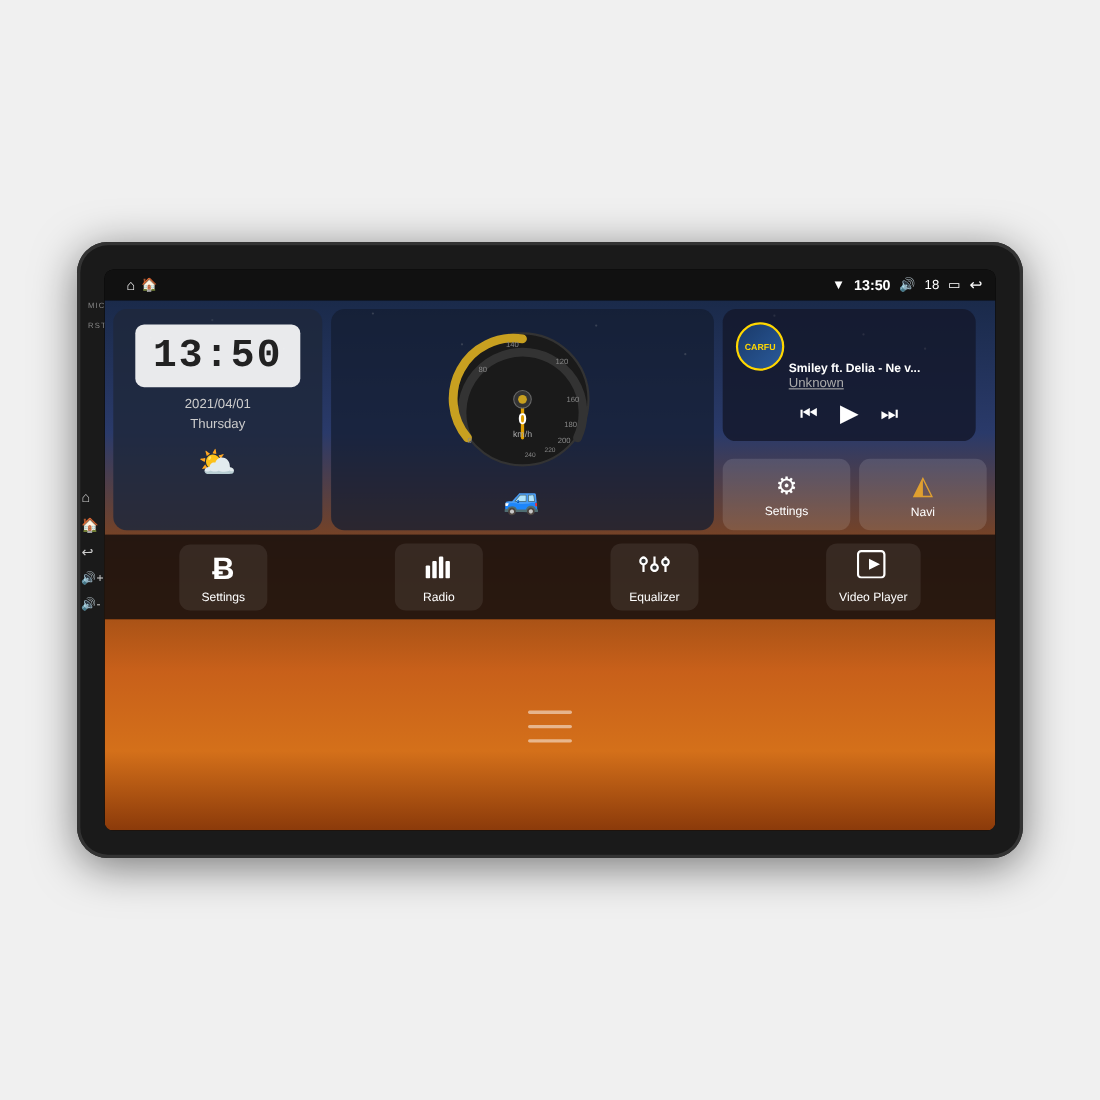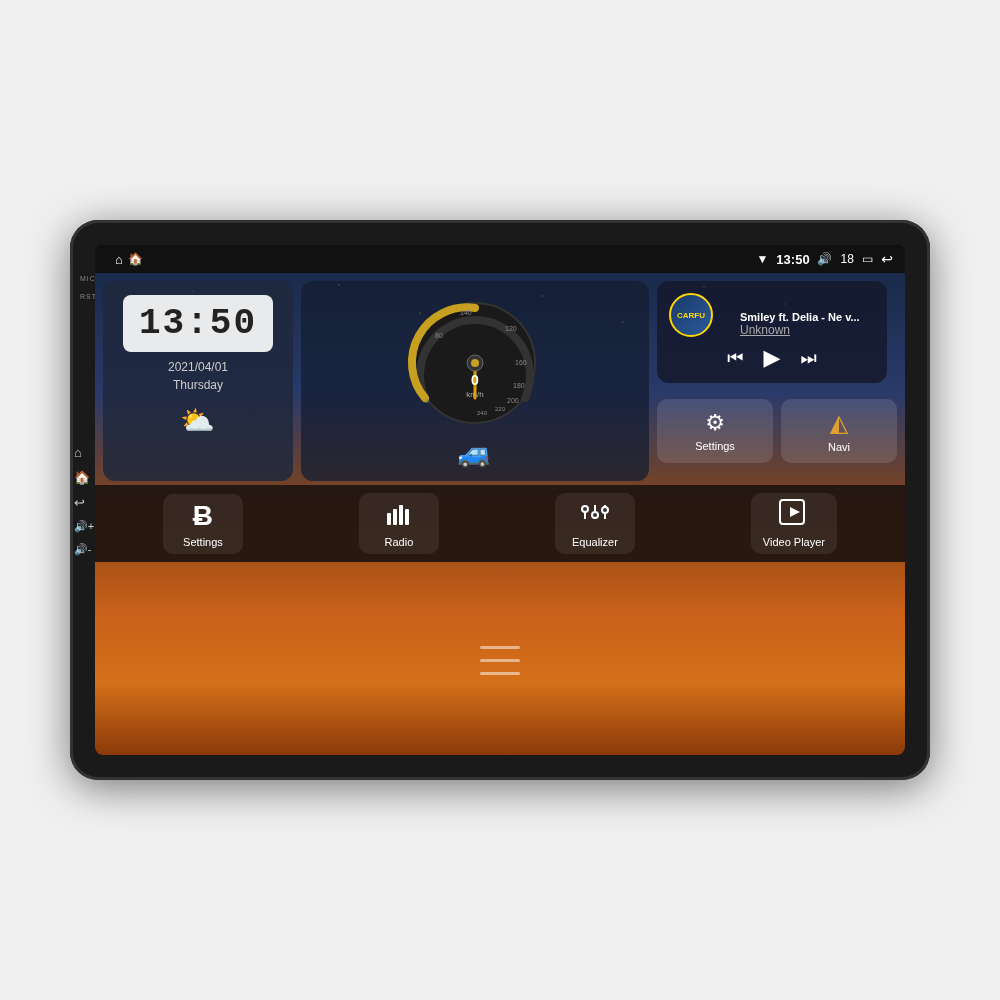--- a/index.html
+++ b/index.html
@@ -148,22 +148,22 @@
     
     .music-widget {
       width: 230px;
       background: rgba(20,25,45,0.85);
       border-radius: 12px;
       padding: 12px;
       flex-shrink: 0;
     }
     .music-header {
       display: flex;
-      align-items: flex-end;
-      gap: 27px;
+      align-items: flex-start;
+      gap: 4px;
       margin-bottom: 8px;
     }
     .music-logo {
       width: 44px;
       height: 44px;
       background: linear-gradient(135deg, #1a3a6a, #2a5a9a);
       border-radius: 50%;
       display: flex;
       align-items: center;
       justify-content: center;
@@ -174,20 +174,21 @@
       border: 2px solid #ffd700;
       flex-shrink: 0;
     }
     .carfu-text {
       font-size: 8px;
       color: #ffd700;
       font-weight: bold;
     }
     .music-info {
       flex: 1;
+      margin-top: 36px;
     }
     .music-title {
       color: #fff;
       font-size: 11px;
       font-weight: bold;
     }
     .music-artist {
       color: #aaa;
       font-size: 12px;
       text-decoration: underline;

